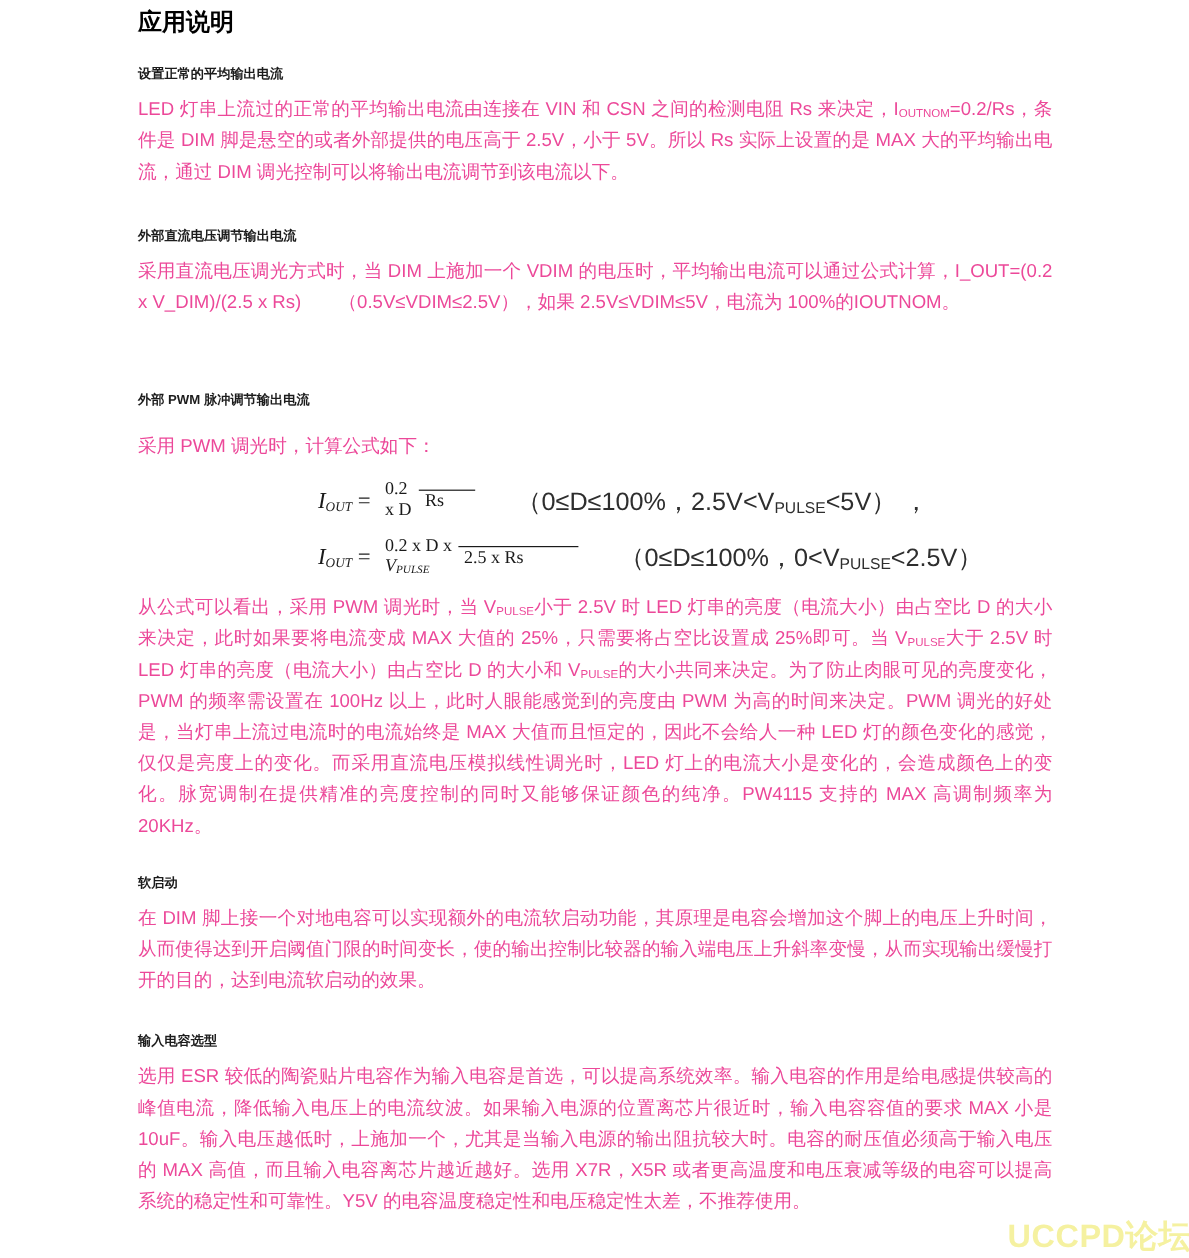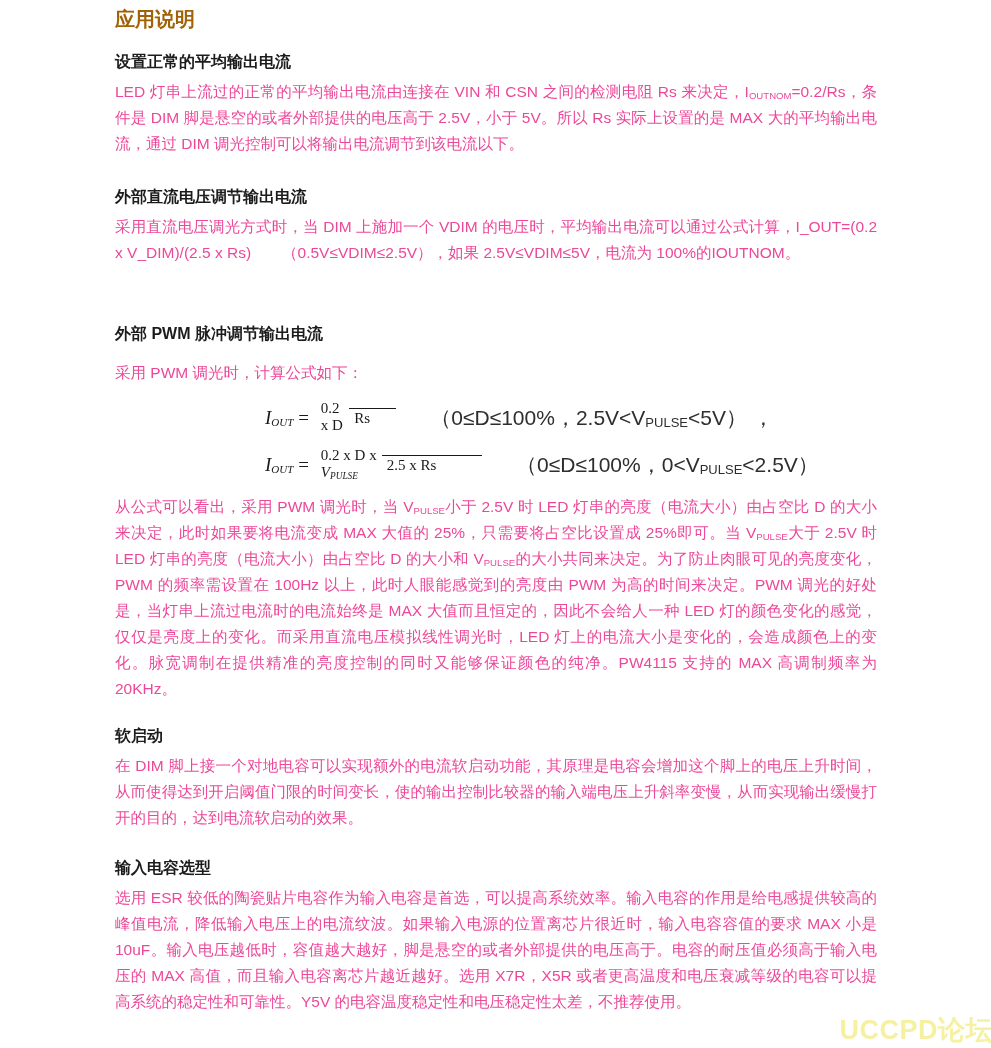--- a/index.html
+++ b/index.html
@@ -20,21 +20,21 @@
     box-sizing: border-box;
   }
   .doc-title {
     font-size: 20px;
     line-height: 22px;
     font-weight: bold;
     margin: 0 0 22px 0;
   }
   .sec { margin: 0; }
   .sec-heading {
-    font-size: 16px;
+    font-size: 11px;
     line-height: 20px;
     font-weight: bold;
     color: #1c1c1c;
     margin: 0 0 7px 0;
   }
   .para {
     font-size: 15.5px;
     line-height: 26px;
     margin: 0;
     text-align: justify;
@@ -95,21 +95,21 @@
     font-weight: bold;
     letter-spacing: 0.5px;
     pointer-events: none;
   }
 </style>
 </head>
 <body>
 
 <div class="page">
 
-  <h1 class="doc-title" style="color: #a16207;">应用说明</h1>
+  <h1 class="doc-title" style="color: #000000;">应用说明</h1>
 
   <section class="sec" id="sec-set-current">
     <h2 class="sec-heading">设置正常的平均输出电流</h2>
     <p class="para"><span>LED 灯串上流过的正常的平均输出电流由连接在 VIN 和 CSN 之间的检测电阻 Rs 来决定，I</span><sub>OUTNOM</sub><span>=0.2/Rs，条件是 DIM 脚是悬空的或者外部提供的电压高于 2.5V，小于 5V。所以 Rs 实际上设置的是 MAX 大的平均输出电流，通过 DIM 调光控制可以将输出电流调节到该电流以下。</span></p>
   </section>
 
   <section class="sec" id="sec-dc-dimming">
     <h2 class="sec-heading">外部直流电压调节输出电流</h2>
     <p class="para"><span>采用直流电压调光方式时，当 DIM 上施加一个 VDIM 的电压时，平均输出电流可以通过公式计算，I_OUT=(0.2 x V_DIM)/(2.5 x Rs)　　（0.5V≤VDIM≤2.5V），如果 2.5V≤VDIM≤5V，电流为 100%的IOUTNOM。</span></p>
   </section>
@@ -141,18 +141,18 @@
     <p class="para"><span>从公式可以看出，采用 PWM 调光时，当 V</span><sub>PULSE</sub><span>小于 2.5V 时 LED 灯串的亮度（电流大小）由占空比 D 的大小来决定，此时如果要将电流变成 MAX 大值的 25%，只需要将占空比设置成 25%即可。当 V</span><sub>PULSE</sub><span>大于 2.5V 时 LED 灯串的亮度（电流大小）由占空比 D 的大小和 V</span><sub>PULSE</sub><span>的大小共同来决定。为了防止肉眼可见的亮度变化，PWM 的频率需设置在 100Hz 以上，此时人眼能感觉到的亮度由 PWM 为高的时间来决定。PWM 调光的好处是，当灯串上流过电流时的电流始终是 MAX 大值而且恒定的，因此不会给人一种 LED 灯的颜色变化的感觉，仅仅是亮度上的变化。而采用直流电压模拟线性调光时，LED 灯上的电流大小是变化的，会造成颜色上的变化。脉宽调制在提供精准的亮度控制的同时又能够保证颜色的纯净。PW4115 支持的 MAX 高调制频率为 20KHz。</span></p>
   </section>
 
   <section class="sec" id="sec-soft-start">
     <h2 class="sec-heading">软启动</h2>
     <p class="para"><span>在 DIM 脚上接一个对地电容可以实现额外的电流软启动功能，其原理是电容会增加这个脚上的电压上升时间，从而使得达到开启阈值门限的时间变长，使的输出控制比较器的输入端电压上升斜率变慢，从而实现输出缓慢打开的目的，达到电流软启动的效果。</span></p>
   </section>
 
   <section class="sec" id="sec-input-cap">
     <h2 class="sec-heading">输入电容选型</h2>
-    <p class="para"><span>选用 ESR 较低的陶瓷贴片电容作为输入电容是首选，可以提高系统效率。输入电容的作用是给电感提供较高的峰值电流，降低输入电压上的电流纹波。如果输入电源的位置离芯片很近时，输入电容容值的要求 MAX 小是 10uF。输入电压越低时，容值越大越好，脚是悬空的或者外部提供的电压高于。电容的耐压值必须高于输入电压的 MAX 高值，而且输入电容离芯片越近越好。选用 X7R，X5R 或者更高温度和电压衰减等级的电容可以提高系统的稳定性和可靠性。Y5V 的电容温度稳定性和电压稳定性太差，不推荐使用。</span></p>
+    <p class="para"><span>选用 ESR 较低的陶瓷贴片电容作为输入电容是首选，可以提高系统效率。输入电容的作用是给电感提供较高的峰值电流，降低输入电压上的电流纹波。如果输入电源的位置离芯片很近时，输入电容容值的要求 MAX 小是 10uF。输入电压越低时，上施加一个，尤其是当输入电源的输出阻抗较大时。电容的耐压值必须高于输入电压的 MAX 高值，而且输入电容离芯片越近越好。选用 X7R，X5R 或者更高温度和电压衰减等级的电容可以提高系统的稳定性和可靠性。Y5V 的电容温度稳定性和电压稳定性太差，不推荐使用。</span></p>
   </section>
 
 </div>
 
 <div class="watermark" style="color: rgb(245, 241, 160);">UCCPD论坛</div>
 
 </body></html>

